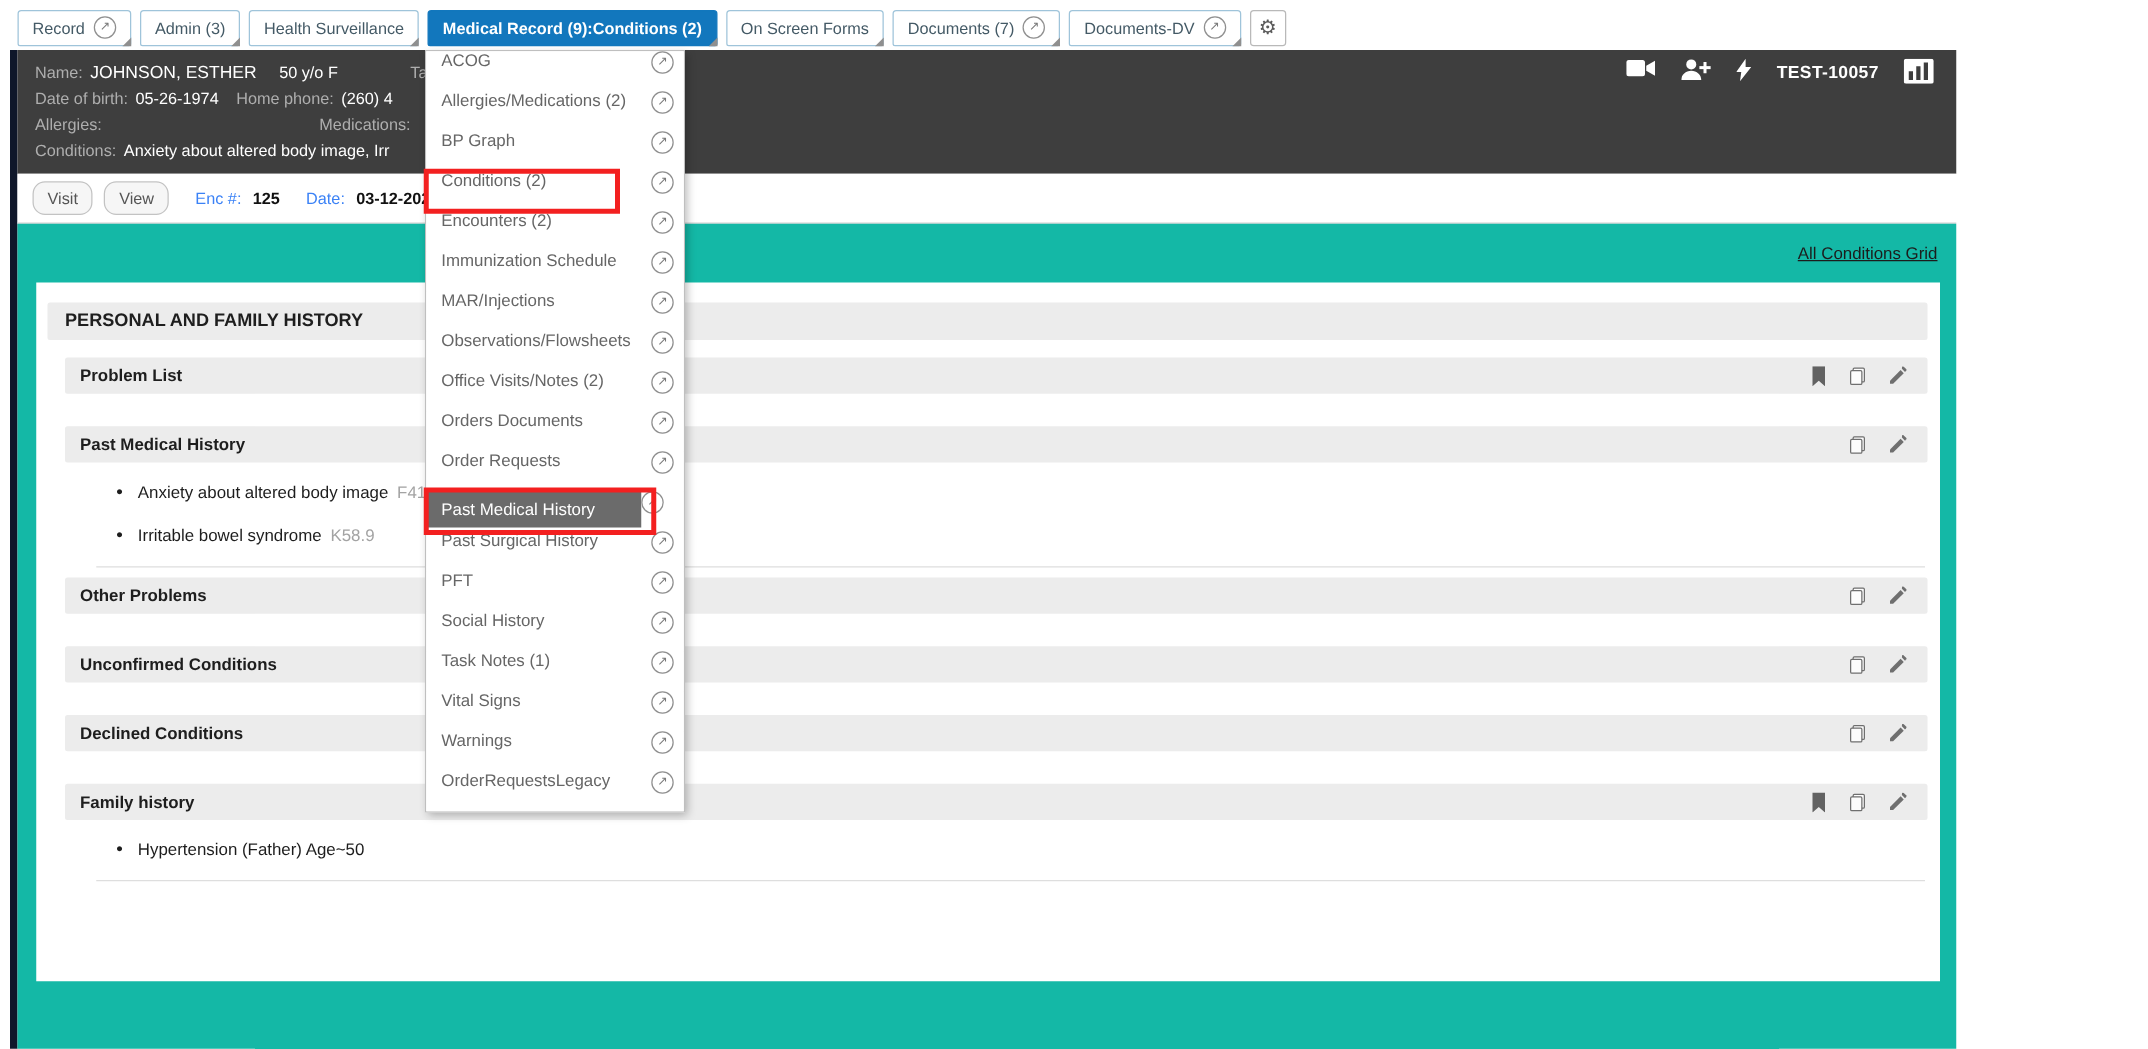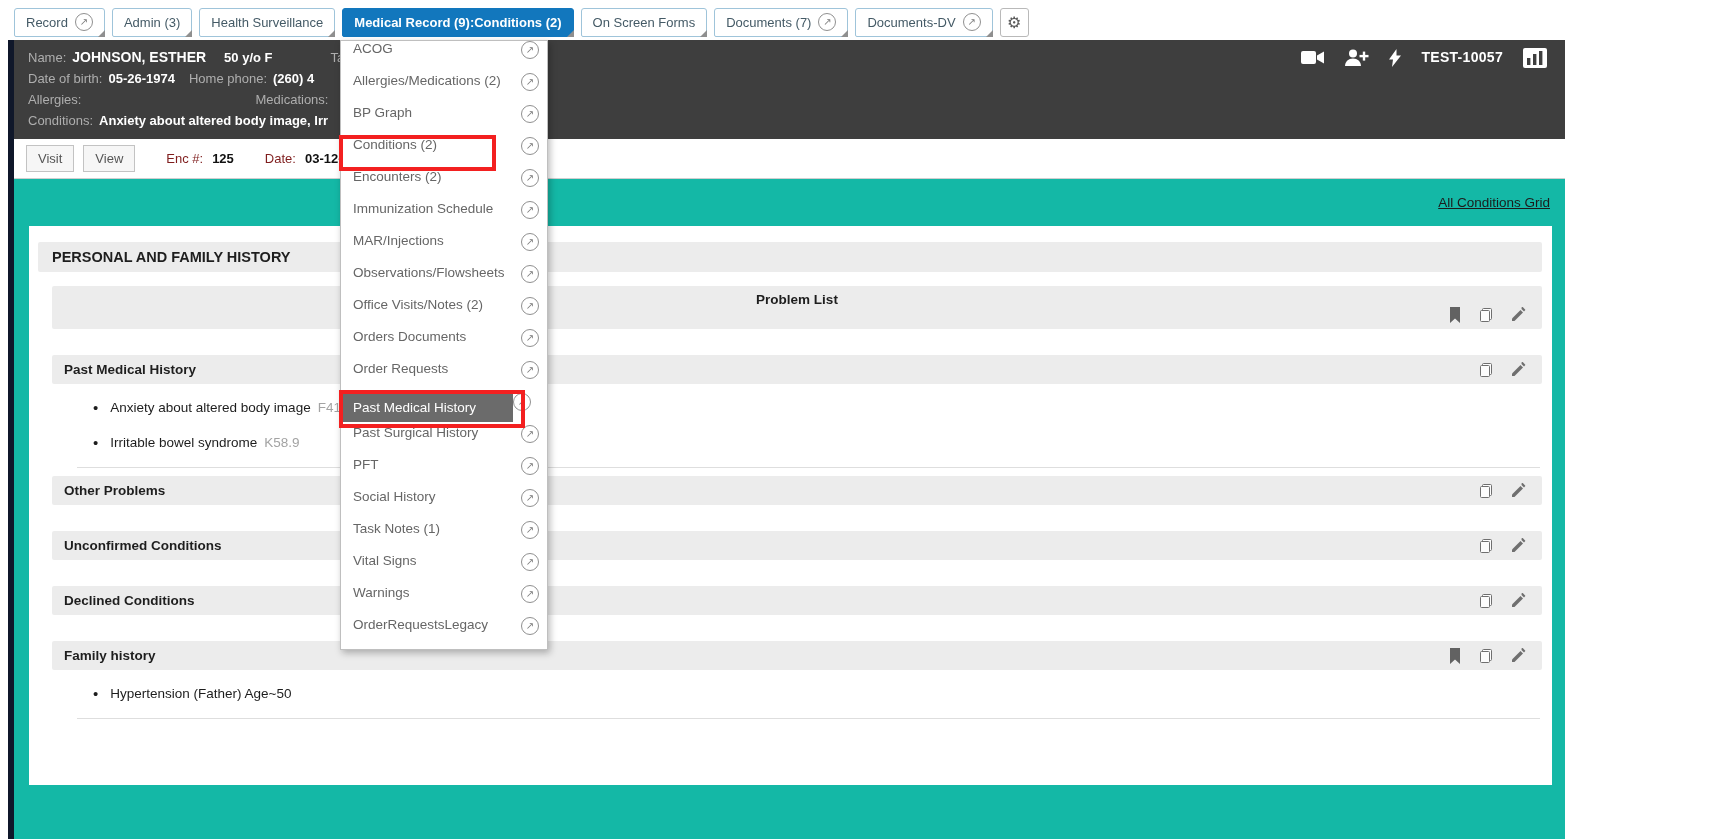--- a/index.html
+++ b/index.html
@@ -32,53 +32,53 @@
     display:inline-flex; align-items:center; justify-content:center; font-size:16px; color:#5a5a5a; cursor:pointer;
   }
 
   
   .app { margin-left:8px; width:1557px; border-left:6px solid #0f172a; }
 
   
   .pt-header { background:#3e3e3e; color:#fff; padding:7px 14px 8px; }
   .pt-row { display:flex; align-items:center; line-height:21px; white-space:nowrap; }
   .pt-label { color:#aeaeae; margin-right:6px; }
-  .pt-val { color:#fff; font-weight:bold; }
+  .pt-val { color:#fff; font-weight:normal; }
   .pt-name { font-size:14px; }
-  .hdr-icons { margin-left:auto; display:flex; align-items:center; gap:20px; padding-right:4px; }
+  .hdr-icons { margin-left:auto; display:flex; align-items:flex-start; gap:20px; padding-right:4px; }
   .hdr-id { font-weight:bold; font-size:14px; letter-spacing:.3px; }
   .icon-btn { display:inline-flex; align-items:center; cursor:pointer; }
 
   
   .visit-bar {
     height:40px; background:#fff; border-bottom:1px solid #cfcfcf;
     display:flex; align-items:center; gap:9px; padding:0 12px;
   }
   .btn {
-    border:1px solid #c3c3c3; background:#f6f6f6; border-radius:0;
+    border:1px solid #c3c3c3; background:#f6f6f6; border-radius:10px;
     padding:5px 11px; font-size:13px; color:#555; cursor:pointer;
   }
-  .vb-label { color:#7f1d1d; margin-left:22px; }
+  .vb-label { color:#3b82f6; margin-left:12px; }
   .vb-val { color:#111; font-weight:bold; }
 
   
   .main { position:relative; height:672px; background:#14b8a6; }
   .grid-link { position:absolute; top:16px; right:15px; color:#1c1c1c; text-decoration:underline; font-size:13.5px; cursor:pointer; }
   .panel { position:absolute; top:47px; left:15px; right:13px; bottom:66px; background:#ffffff; }
 
   .section-header-bar {
     margin:16px 10px 0 9px; background:#ececec; border-radius:2px;
     padding:7px 14px; font-weight:bold; font-size:14.5px; color:#1e1e1e;
   }
   .section-bar {
     margin:26px 10px 0 23px; background:#ececec; border-radius:2px;
     padding:6px 12px; font-weight:bold; font-size:13.5px; color:#1e1e1e;
     display:flex; align-items:center; min-height:29px;
   }
-  .section-bar.first { margin-top:14px;flex-direction:column; }
+  .section-bar.first { margin-top:14px; }
   .section-bar.after-rule { margin-top:8px; }
   .bar-icons { margin-left:auto; display:flex; align-items:center; gap:16px; padding-right:4px; }
   .bar-icons .icon-btn { opacity:.85; }
 
   .bullet-list { margin:6px 10px 0 64px; color:#1d1d1d; font-size:13.5px; }
   .bullet-item { padding:9px 0; display:flex; align-items:center; }
   .bullet-item::before { content:"•"; margin-right:12px; font-size:15px; color:#1d1d1d; }
   .code { color:#a3a3a3; margin-left:7px; }
   .rule { border-bottom:1px solid #dedede; margin:7px 12px 0 48px; }
 

